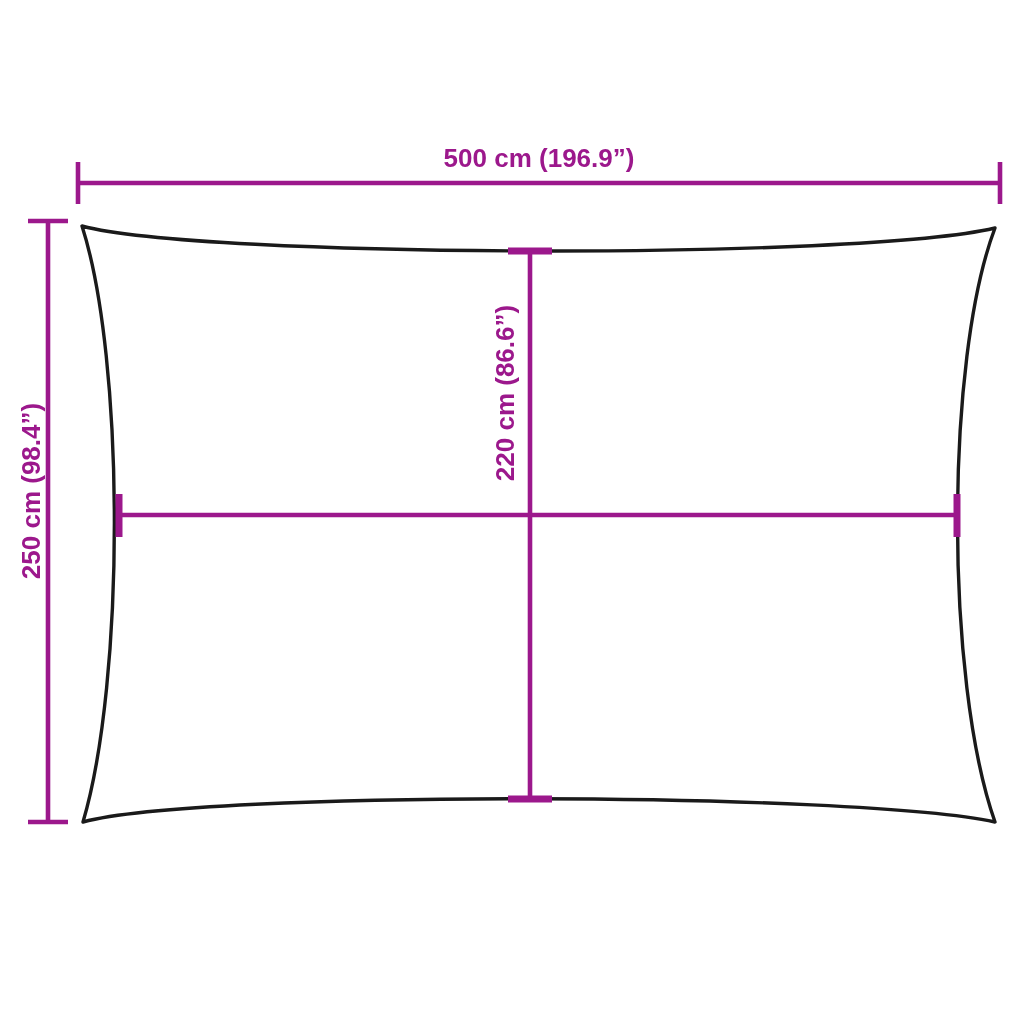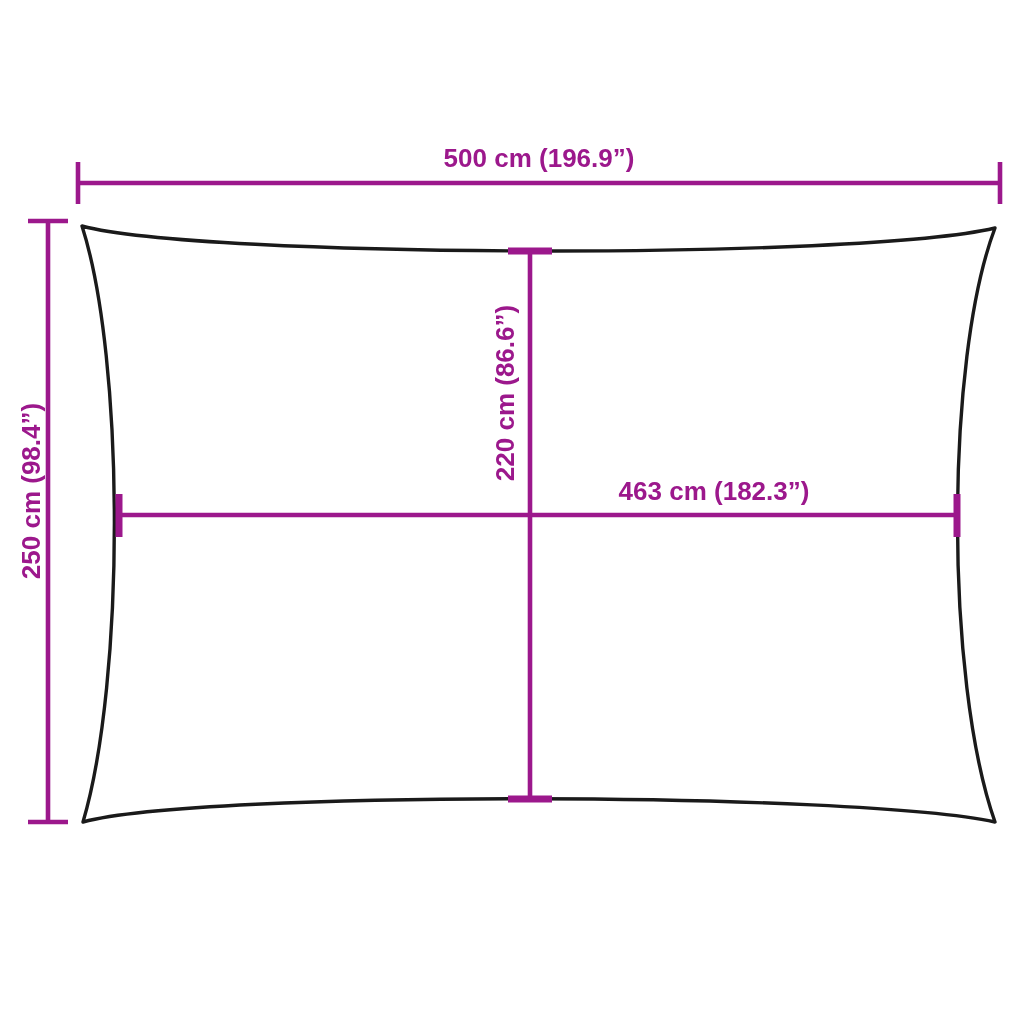--- a/index.html
+++ b/index.html
@@ -87,15 +87,14 @@
       <line class="dim-tick-thick" x1="957" y1="494" x2="957" y2="537"></line>
     </g>
   </svg>
 
   <div class="dim-label" style="left:539px; top:158px;">500 cm (196.9”)</div>
 
   <div class="dim-label vertical" style="left:31px; top:491px;">250 cm (98.4”)</div>
 
   <div class="dim-label vertical" style="left:505px; top:393px;">220 cm (86.6”)</div>
 
-  <div class="dim-label" style="left:714px; top:491px;">463 cm (182.3”)</div>
 
 </div>
 
 </body></html>

